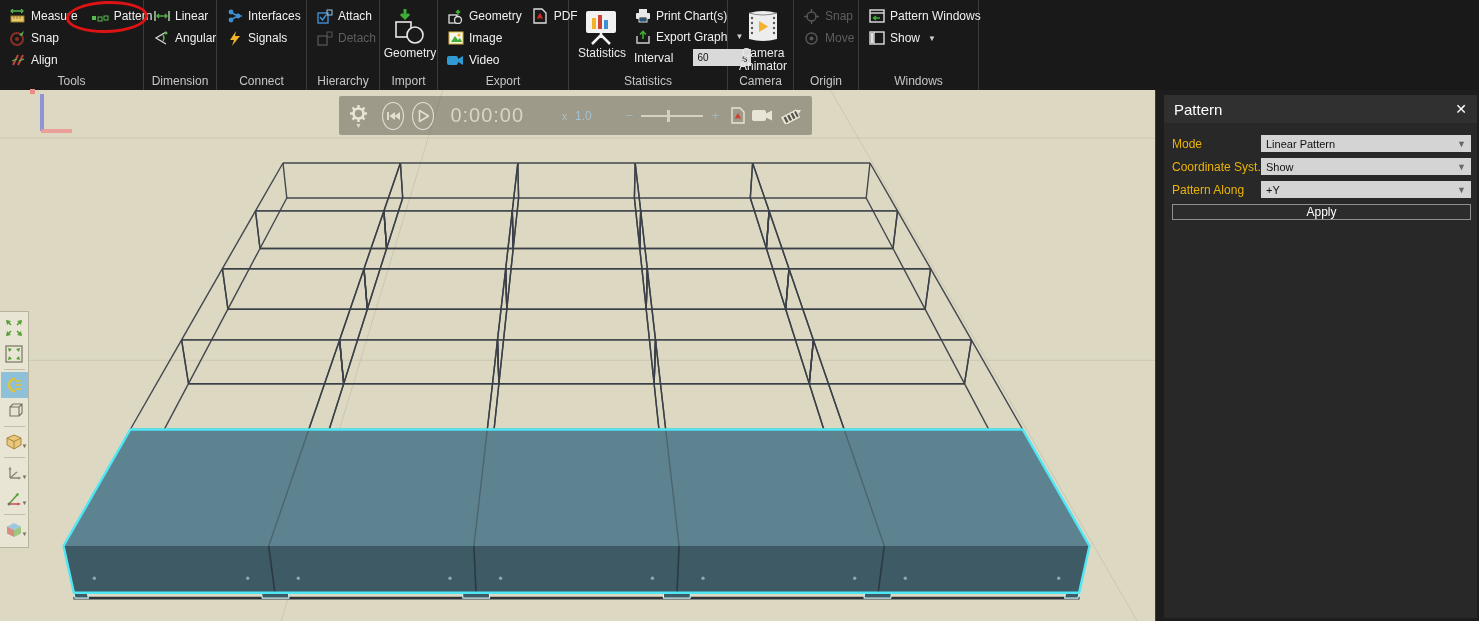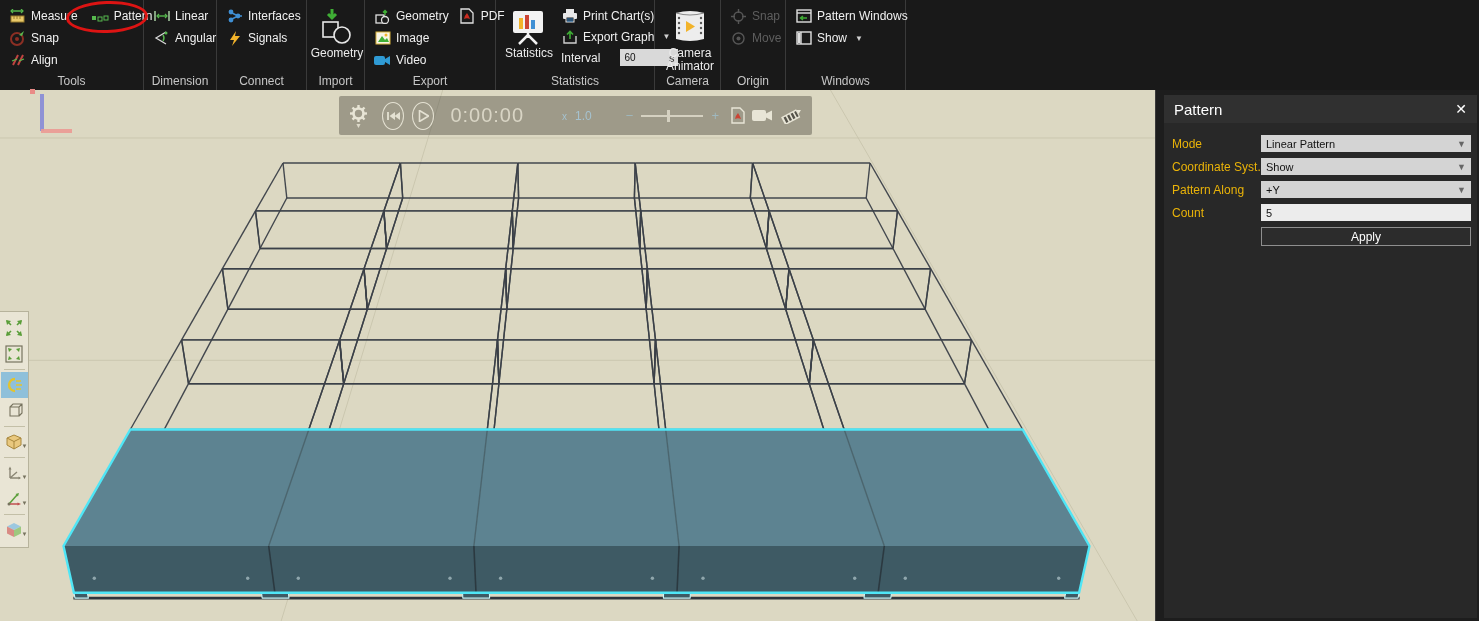--- a/index.html
+++ b/index.html
@@ -63,21 +63,21 @@
   .pclose { color:#ffffff; font-size:14px; font-weight:bold; cursor:default; }
   .pbody { padding:12px 6px 0 8px; }
   .prow { display:flex; align-items:center; margin-bottom:6px; height:17px; }
   .plab { width:89px; flex:none; color:#eab308; font-size:12px; white-space:nowrap; overflow:hidden; }
   .pdrop { flex:1; background:#d4d4d4; color:#111; font-size:11px; height:17px; display:flex; align-items:center; padding:0 5px; }
   .pdrop .val { flex:1; }
   .pdrop .da { color:#666; font-size:9px; }
   .pinputw { flex:1; background:#ececec; height:17px; display:flex; align-items:center; padding:0 5px; }
   .pinputw input { flex:1; min-width:20px; border:none; background:transparent; font-size:11px; color:#111; outline:none; font-family:inherit; }
   .pinputw .unit { color:#222; font-size:11px; }
-  .applyrow { display:flex; margin-top:3px; }
+  .applyrow { display:flex; margin-top:3px;flex-direction:column; }
   .applysp { width:89px; flex:none; }
   .applybtn { flex:1; height:19px; background:#2c2c2c; border:1px solid #8f8f8f; color:#fff; font-size:12px; display:flex; align-items:center; justify-content:center; cursor:default; }
 
   
   .annot { position:absolute; left:66px; top:1px; width:82px; height:32px; border:3.5px solid #dd1413; border-radius:50%; transform:rotate(-2deg); pointer-events:none; }
   .annotdot { position:absolute; left:30px; top:89px; width:5px; height:5px; background:#e98b87; }
 </style>
 </head>
 <body>
 
@@ -184,20 +184,46 @@
               <svg width="14" height="15">
                 <path d="M8 0 L2 9 L6 9 L4 15 L12 5 L7 5 Z" fill="#f2b32a"></path>
               </svg>
             </span>
           <span>Signals</span>
         </div>
       </div>
       <div class="seclab">Connect</div>
     </div>
 
+    <div class="sec" style="width:73px">
+      <div class="rrow">
+        <div class="rbtn">
+          <span class="ic">
+              <svg width="16" height="15">
+                <rect x="1" y="4" width="10" height="10" fill="none" stroke="#3f8fd4" stroke-width="1.4"></rect>
+                <path d="M3 8 l2.5 3 L9 6" stroke="#3f8fd4" stroke-width="1.4" fill="none"></path>
+                <rect x="10" y="1" width="5" height="5" fill="none" stroke="#9cc4e4"></rect>
+              </svg>
+            </span>
+          <span>Attach</span>
+        </div>
+      </div>
+      <div class="rrow">
+        <div class="rbtn dis">
+          <span class="ic">
+              <svg width="16" height="15">
+                <rect x="1" y="5" width="9" height="9" fill="none" stroke="#565656" stroke-width="1.3"></rect>
+                <rect x="10" y="1" width="5" height="5" fill="none" stroke="#565656"></rect>
+              </svg>
+            </span>
+          <span>Detach</span>
+        </div>
+      </div>
+      <div class="seclab">Hierarchy</div>
+    </div>
 
     <div class="sec" style="width:58px">
       <div class="bigbtn">
         <span class="bic">
             <svg width="36" height="38">
               <path d="M13 1 v8 M9 6 l4 4 l4 -4" stroke="#3fae35" stroke-width="3" fill="none"></path>
               <rect x="4" y="14" width="15" height="15" fill="none" stroke="#e8e8e8" stroke-width="1.6"></rect>
               <circle cx="23" cy="27" r="8" fill="#191919" stroke="#e8e8e8" stroke-width="1.6"></circle>
             </svg>
           </span>
@@ -848,26 +874,20 @@
             <span class="da">▼</span>
           </div>
         </div>
         <div class="prow">
           <span class="plab">Pattern Along</span>
           <div class="pdrop">
             <span class="val">+Y</span>
             <span class="da">▼</span>
           </div>
         </div>
-        <div class="prow">
-          <span class="plab">Count</span>
-          <div class="pinputw">
-            <input value="5" style="">
-          </div>
-        </div>
         <div class="applyrow">
           <span class="applysp"></span>
           <div class="applybtn">Apply</div>
         </div>
       </div>
     </div>
   </div>
 
   <div class="annot"></div>
   <div class="annotdot"></div>

